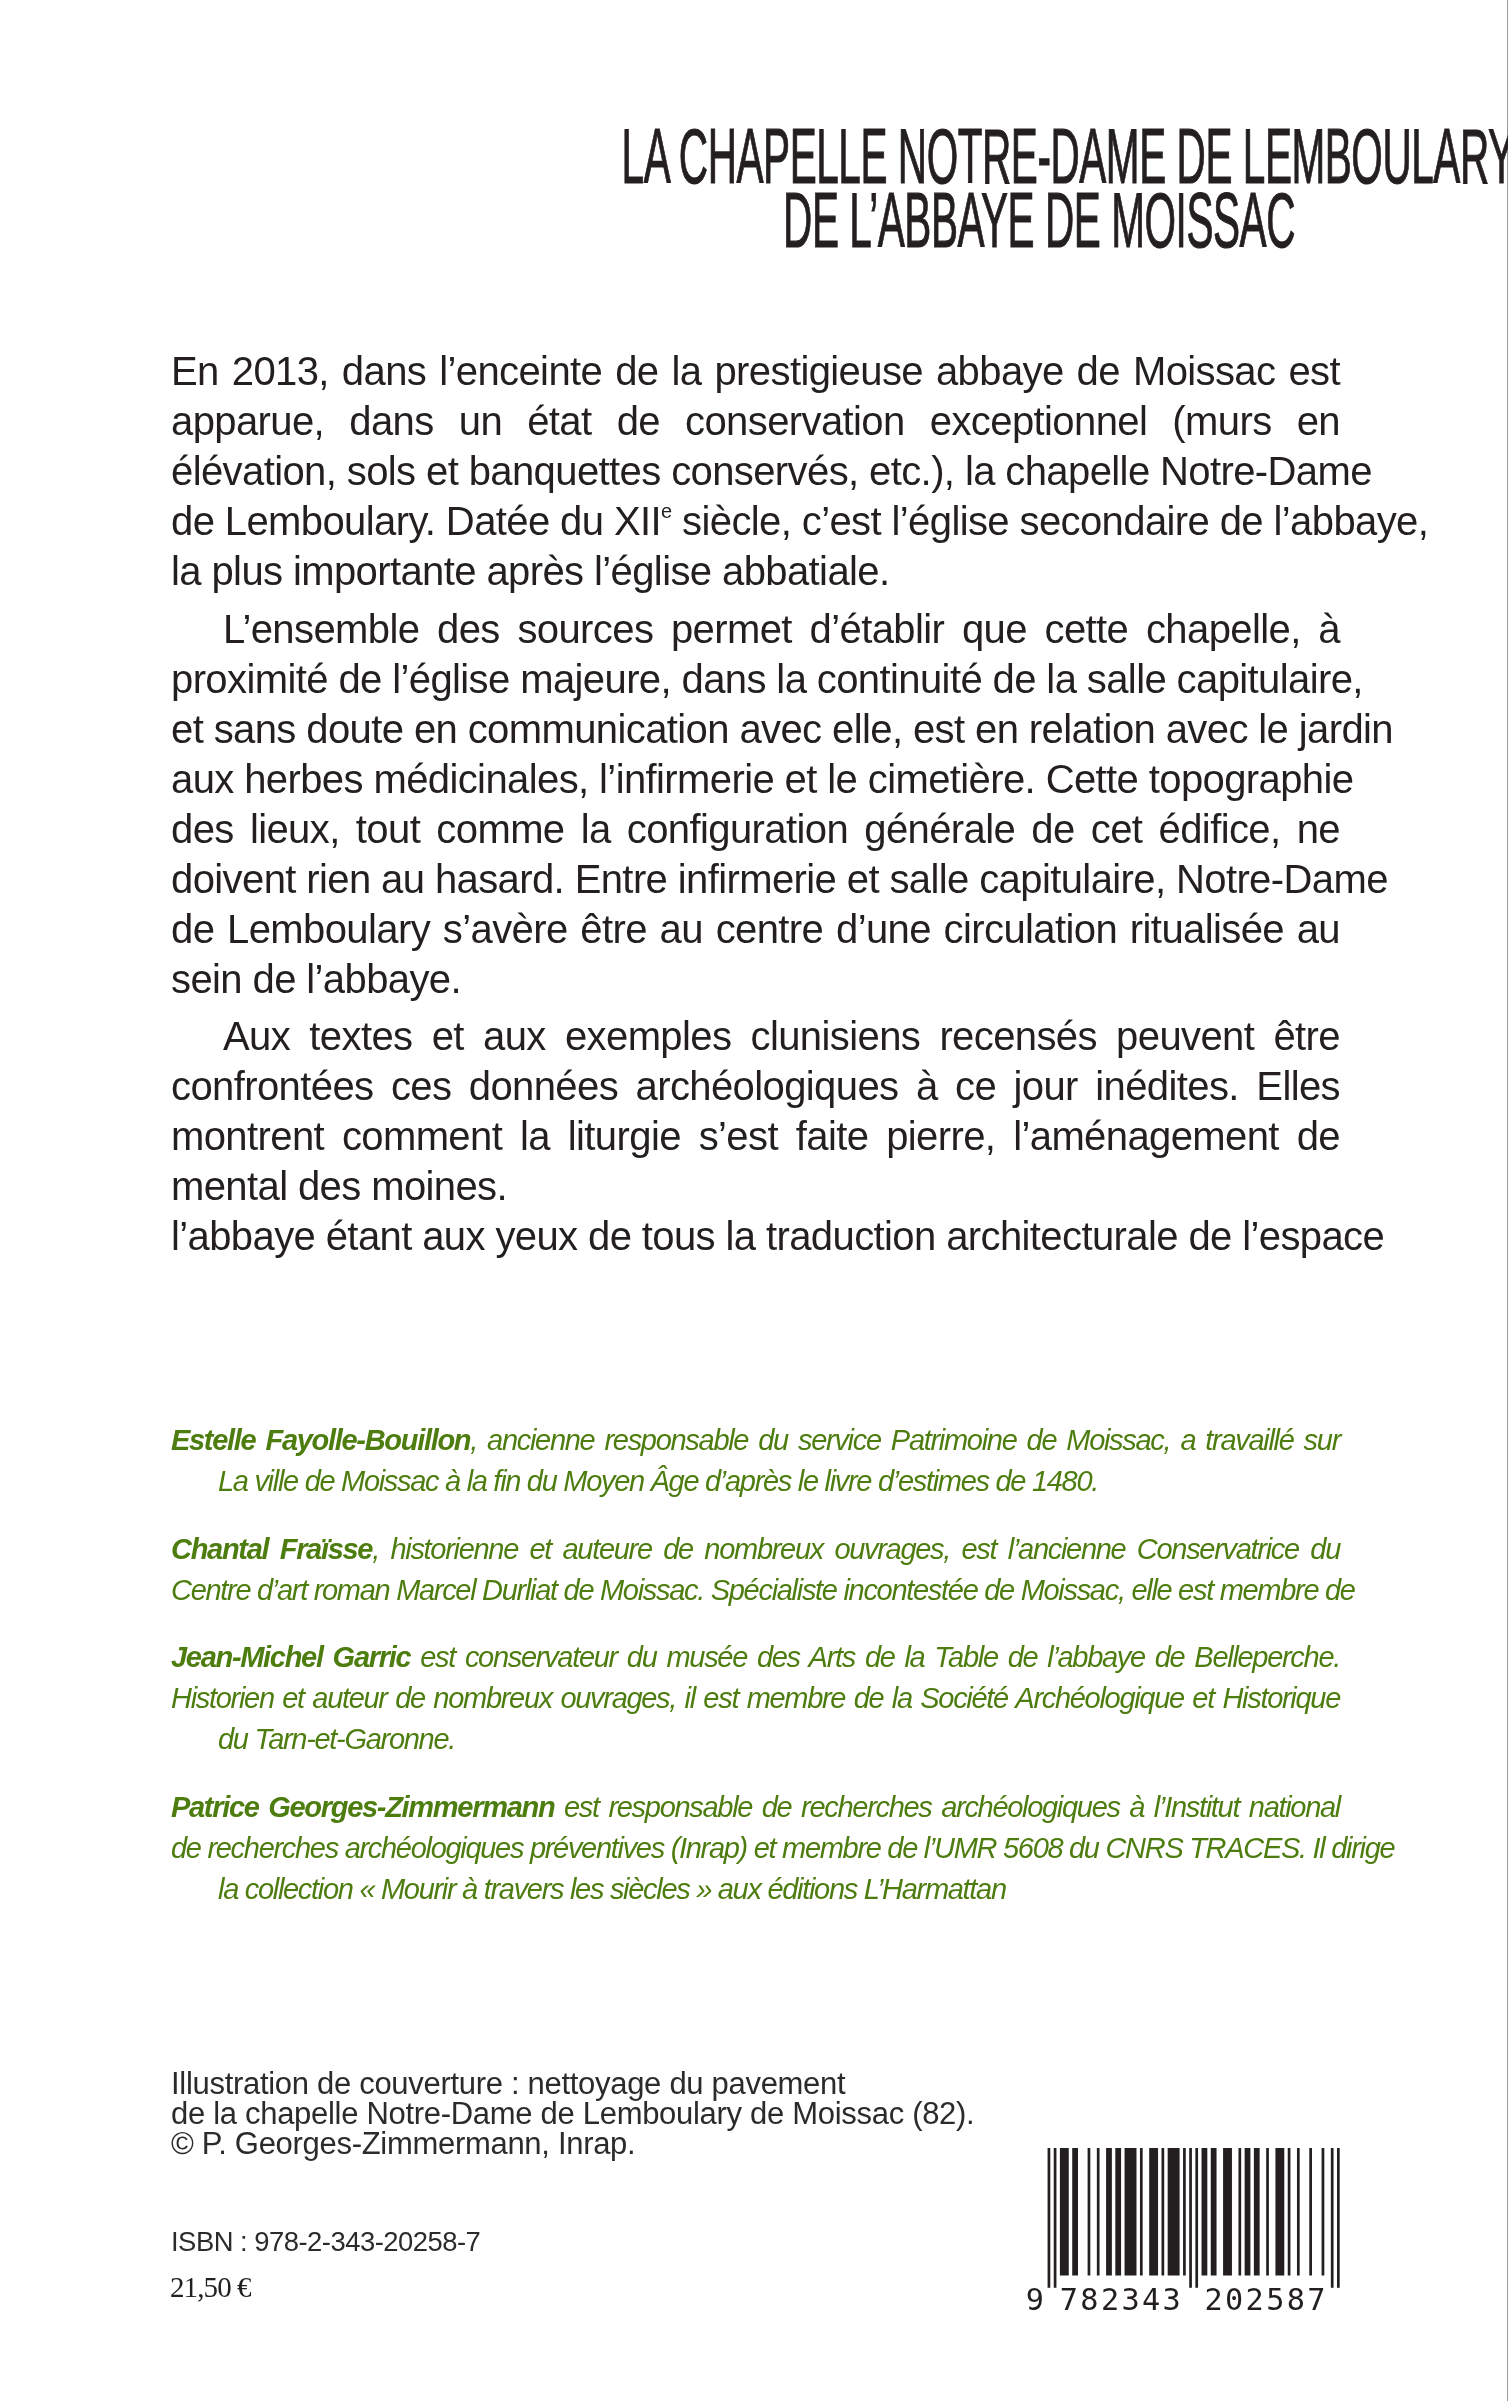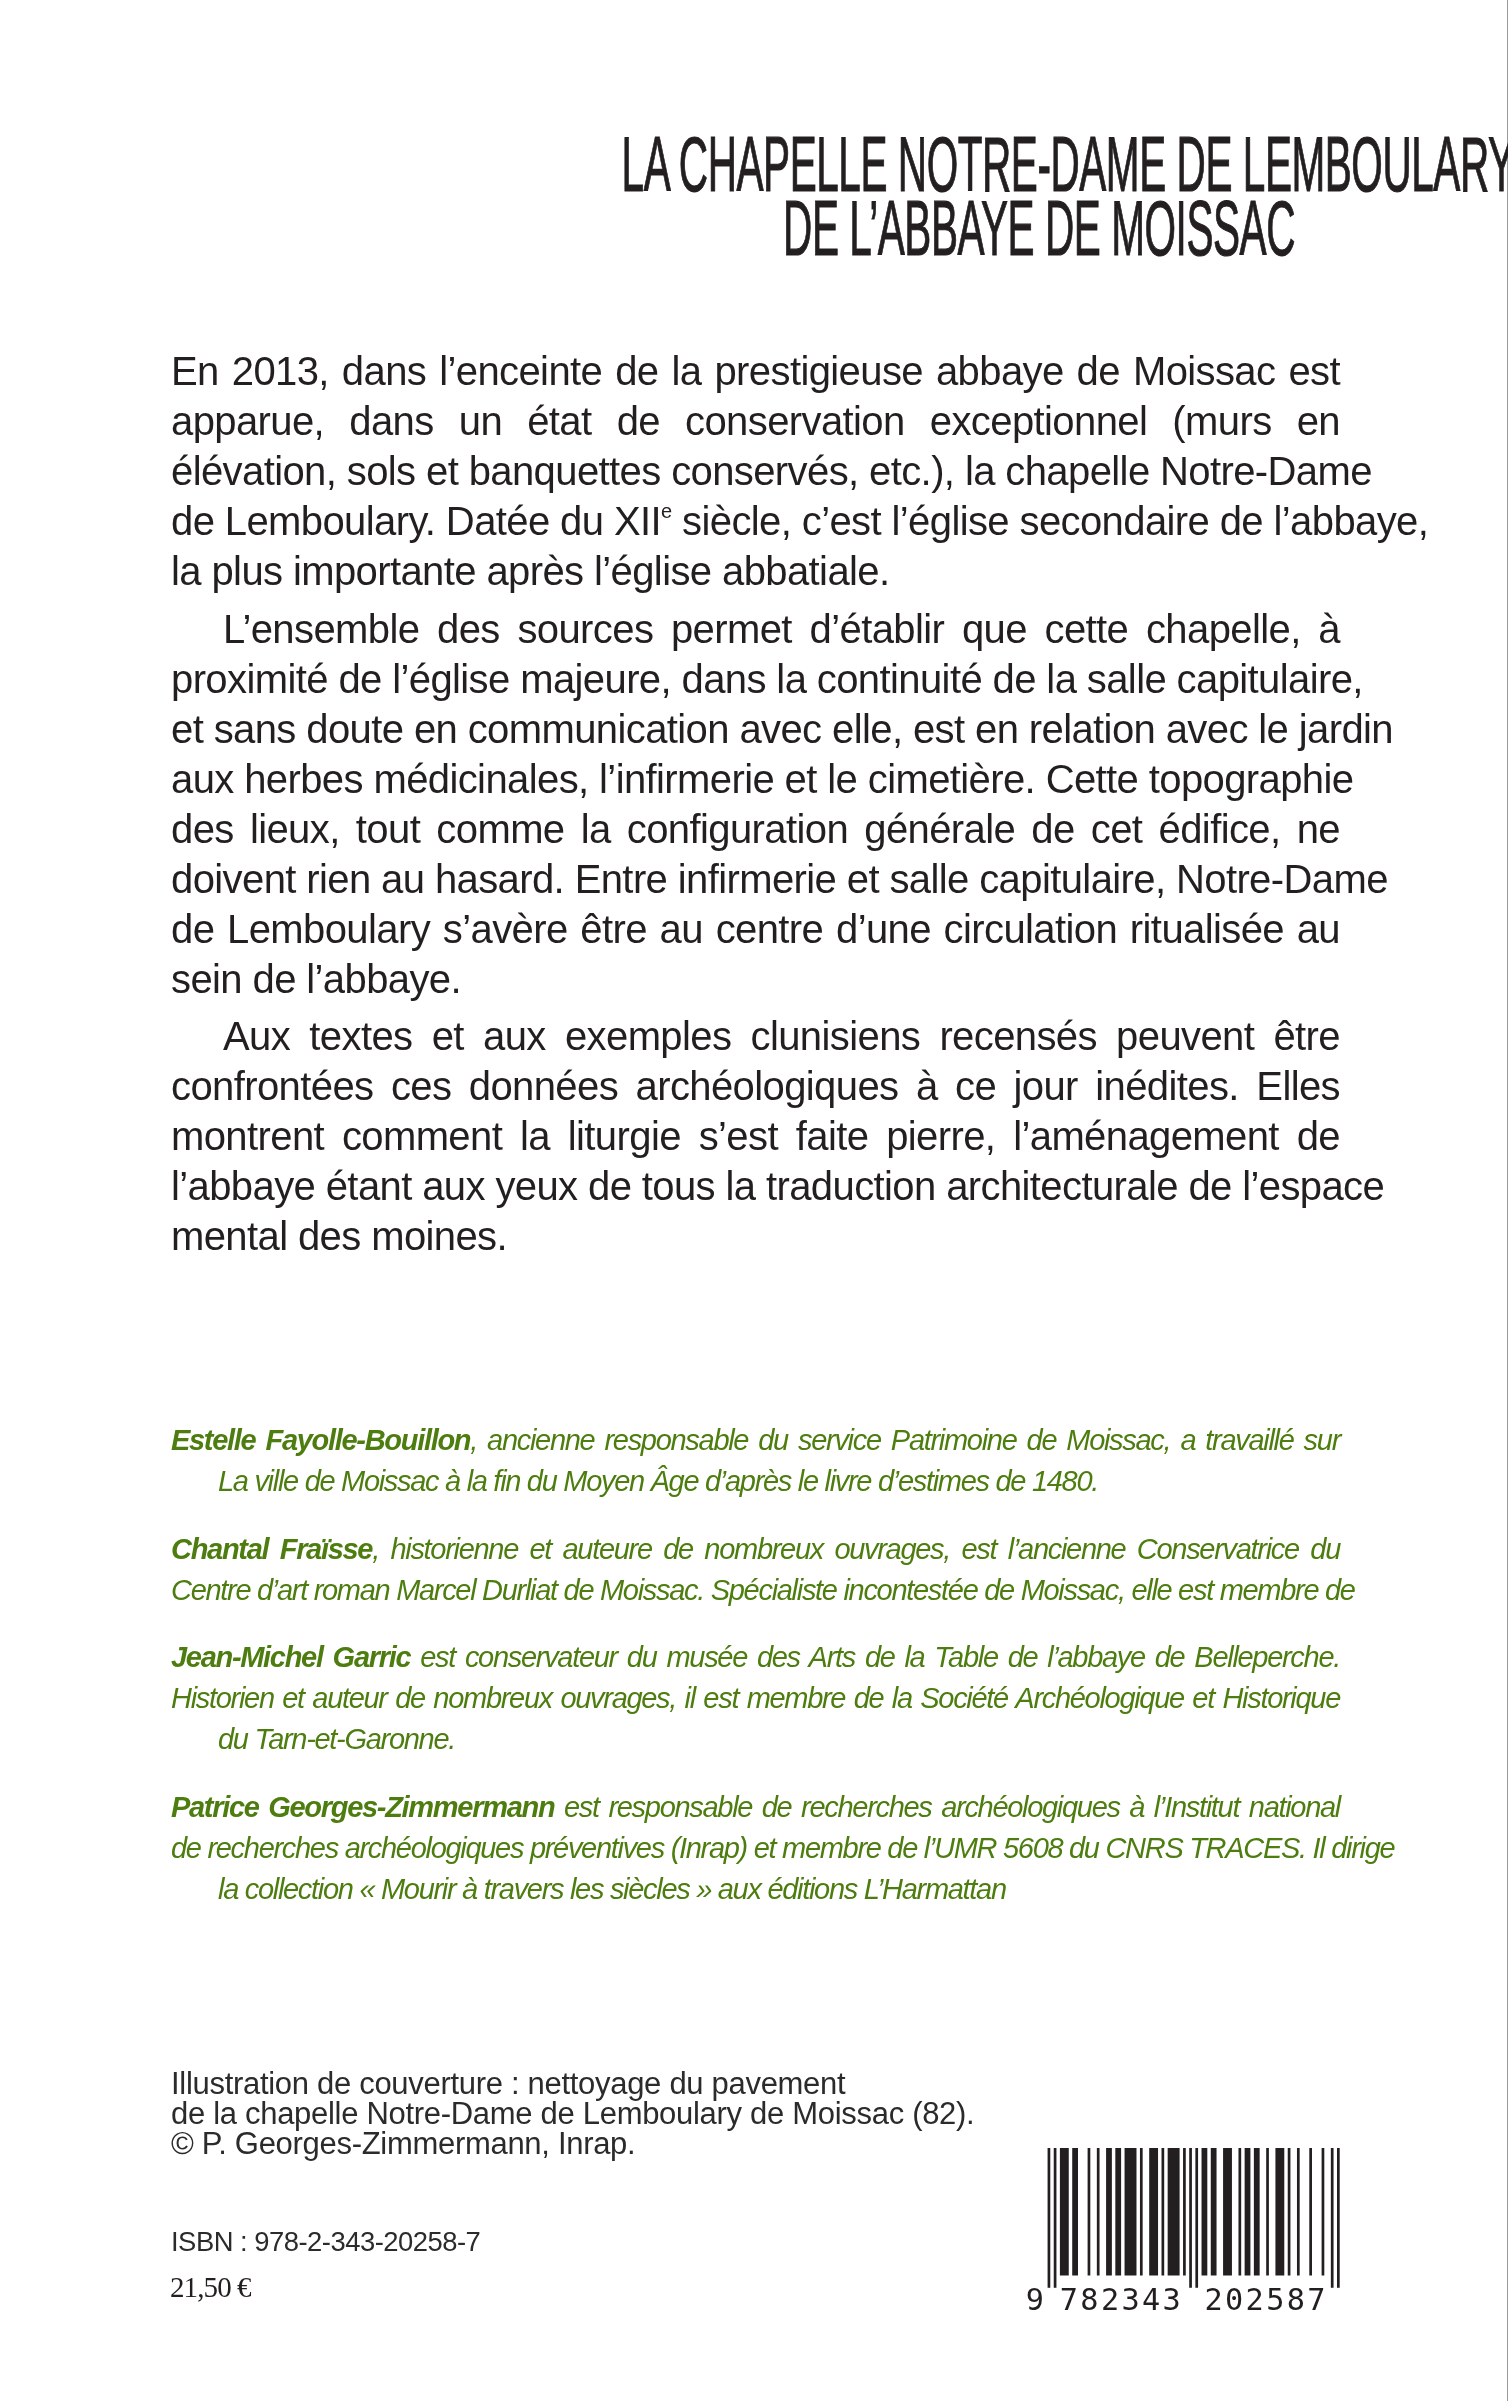--- a/index.html
+++ b/index.html
@@ -1,19 +1,19 @@
 <!DOCTYPE html>
 <html style="font-size:15px"><head>
 <meta charset="utf-8">
 <style>
   html, body { margin: 0; padding: 0; background: #ffffff; }
   body { width: 1508px; height: 2402px; position: relative; overflow: hidden; color: #231f20; }
   .right-rule { position: absolute; left: 1507px; top: 0; width: 1.9px; height: 2402px; background: #9a9a9a; }
 
-  .title { position: absolute; left: 0; width: 1295px; top: 132px; text-align: right;
+  .title { position: absolute; left: 0; width: 1295px; top: 124px; text-align: right;
     font-family: "Liberation Sans", sans-serif; font-weight: 400; color: #231f20; }
   .title-line { display: block; height: 64px; line-height: 64px; font-size: 78px; letter-spacing: -0.9px;
     transform-origin: right center; transform: scaleX(0.52); white-space: nowrap; -webkit-text-stroke: 1.1px #231f20; }
 
   .summary { position: absolute; left: 171px; top: 346px; width: 1169px;
     font-family: "Liberation Sans", sans-serif; font-weight: 400; color: #231f20; }
   .summary p { margin: 0 0 7.6px 0; font-size: 40px; line-height: 50px; text-align: justify; text-align-last: left;
     letter-spacing: -0.6px; word-spacing: 0px; }
   .summary p span.line { display: block; white-space: nowrap; text-align: justify; text-align-last: justify; }
   .summary p span.line.last { text-align-last: left; }
@@ -63,22 +63,22 @@
       <span class="line">aux herbes médicinales, l’infirmerie et le cimetière. Cette topographie</span>
       <span class="line">des lieux, tout comme la configuration générale de cet édifice, ne</span>
       <span class="line">doivent rien au hasard. Entre infirmerie et salle capitulaire, Notre-Dame</span>
       <span class="line">de Lemboulary s’avère être au centre d’une circulation ritualisée au</span>
       <span class="line last">sein de l’abbaye.</span>
     </p>
     <p>
       <span class="line" style="padding-left: 52px;">Aux textes et aux exemples clunisiens recensés peuvent être</span>
       <span class="line">confrontées ces données archéologiques à ce jour inédites. Elles</span>
       <span class="line">montrent comment la liturgie s’est faite pierre, l’aménagement de</span>
+      <span class="line last">mental des moines.</span>
       <span class="line">l’abbaye étant aux yeux de tous la traduction architecturale de l’espace</span>
-      <span class="line last">mental des moines.</span>
     </p>
   </div>
 
 <div class="bios" id="bios">
     <div class="bio">
       <span class="line"><b>Estelle Fayolle-Bouillon</b>, ancienne responsable du service Patrimoine de Moissac, a travaillé sur</span>
       <span class="line last">La ville de Moissac à la fin du Moyen Âge d’après le livre d’estimes de 1480.</span>
     </div>
     <div class="bio">
       <span class="line"><b>Chantal Fraïsse</b>, historienne et auteure de nombreux ouvrages, est l’ancienne Conservatrice du</span>

